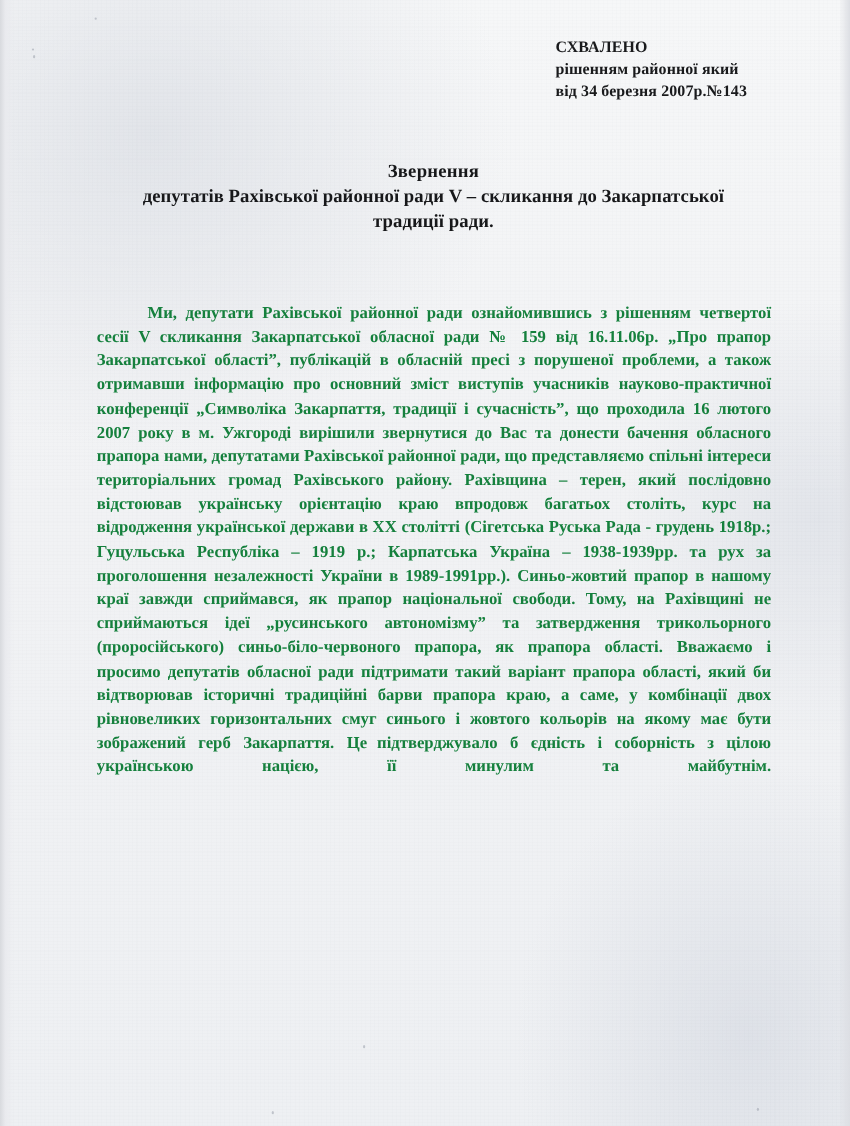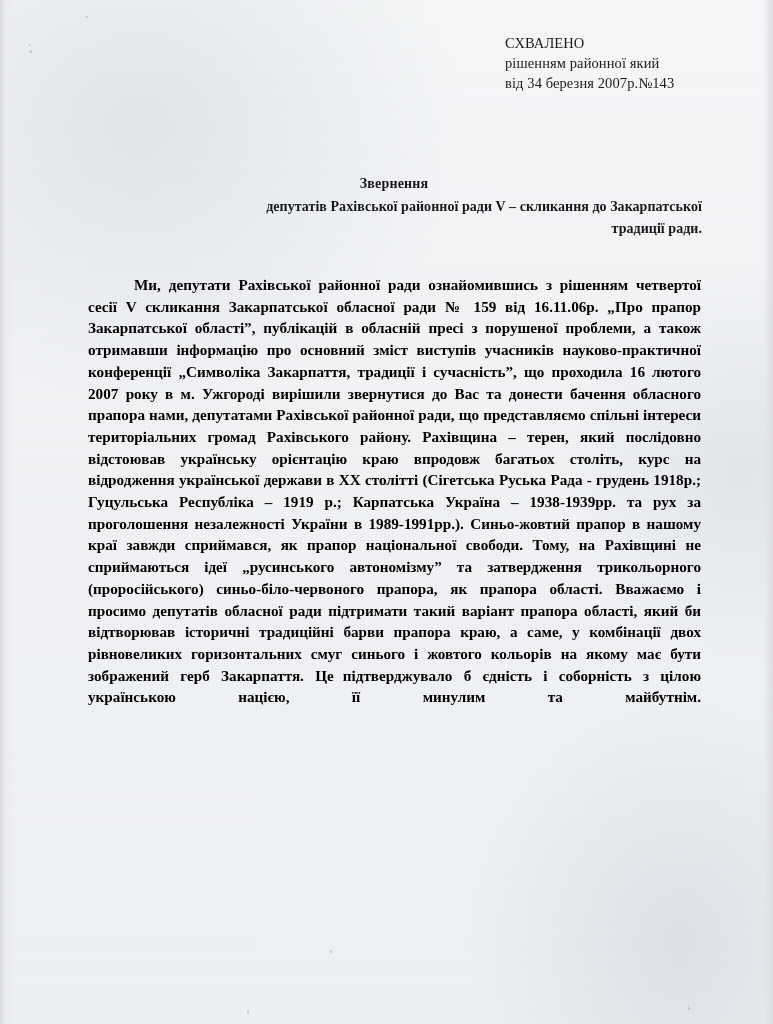--- a/index.html
+++ b/index.html
@@ -57,57 +57,56 @@
     position: absolute;
     inset: 0;
   }
 
   
   #approval-block {
     position: absolute;
     left: 505px;
     top: 33px;
     width: 250px;
-    font-weight: normal;
+    font-weight: bold;
     font-size: 14.5px;
     line-height: 20px;
     letter-spacing: 0.1px;
     color: #191a1c;
   }
   #approval-block .line { white-space: nowrap; }
 
   
   #title-block {
     position: absolute;
     left: 86px;
     top: 145px;
     width: 616px;
     text-align: center;
     font-weight: bold;
-    font-size: 14px;
+    font-size: 17px;
     line-height: 22.5px;
     color: #17181a;
-    margin-top: 28px;
   }
   #title-block .title-main { letter-spacing: 0.2px; }
-  #title-block .title-sub  { letter-spacing: 0.05px; text-align: right; }
+  #title-block .title-sub  { letter-spacing: 0.05px; }
 
   
   #body-block {
     position: absolute;
     left: 88px;
     top: 274px;
     width: 613px;
     font-weight: bold;
     font-size: 15.2px;
     line-height: 21.7px;
     text-align: justify;
     text-justify: inter-word;
     text-indent: 46px;
-    color: #000000;
+    color: #15803d;
     word-spacing: 0.2px;
   }
   #body-block .gap { display: inline-block; width: 9px; }
 
   
   #body-block::after {
     content: "";
     display: inline-block;
     width: 100%;
   }

